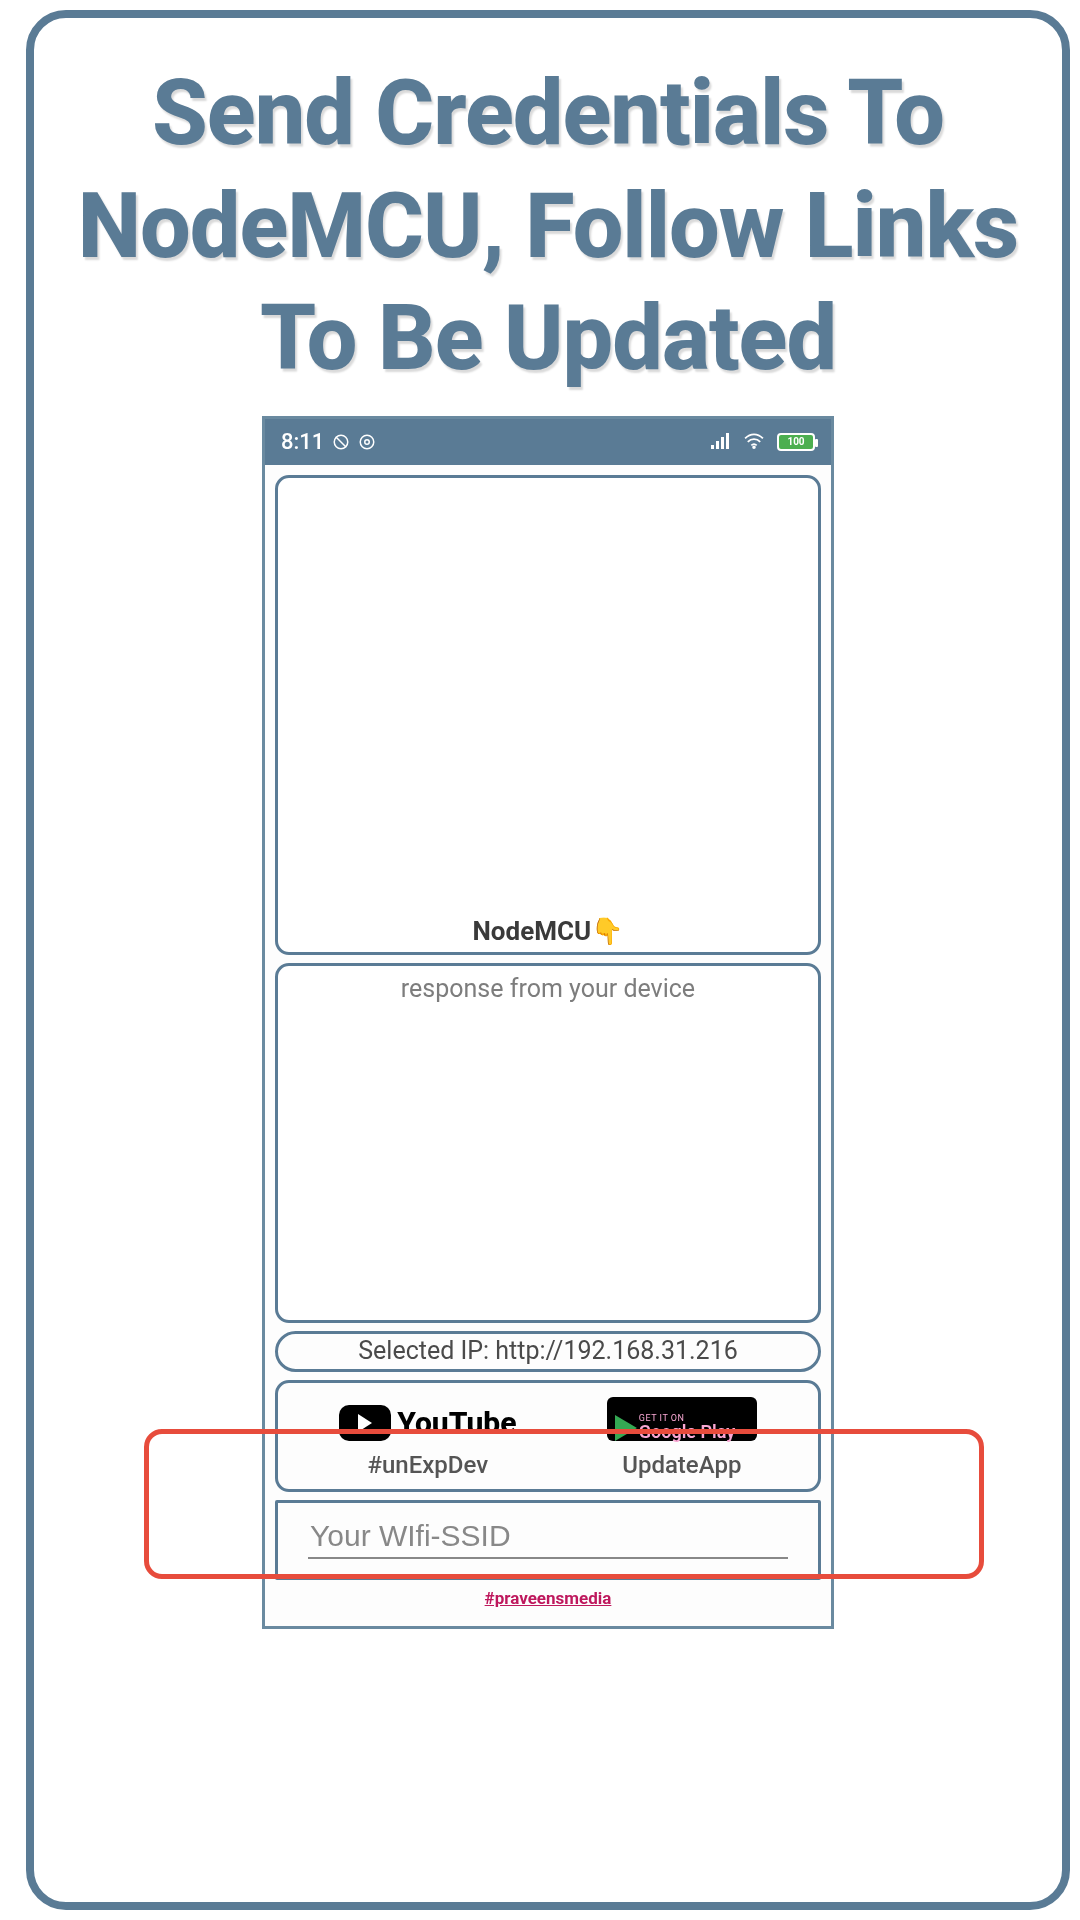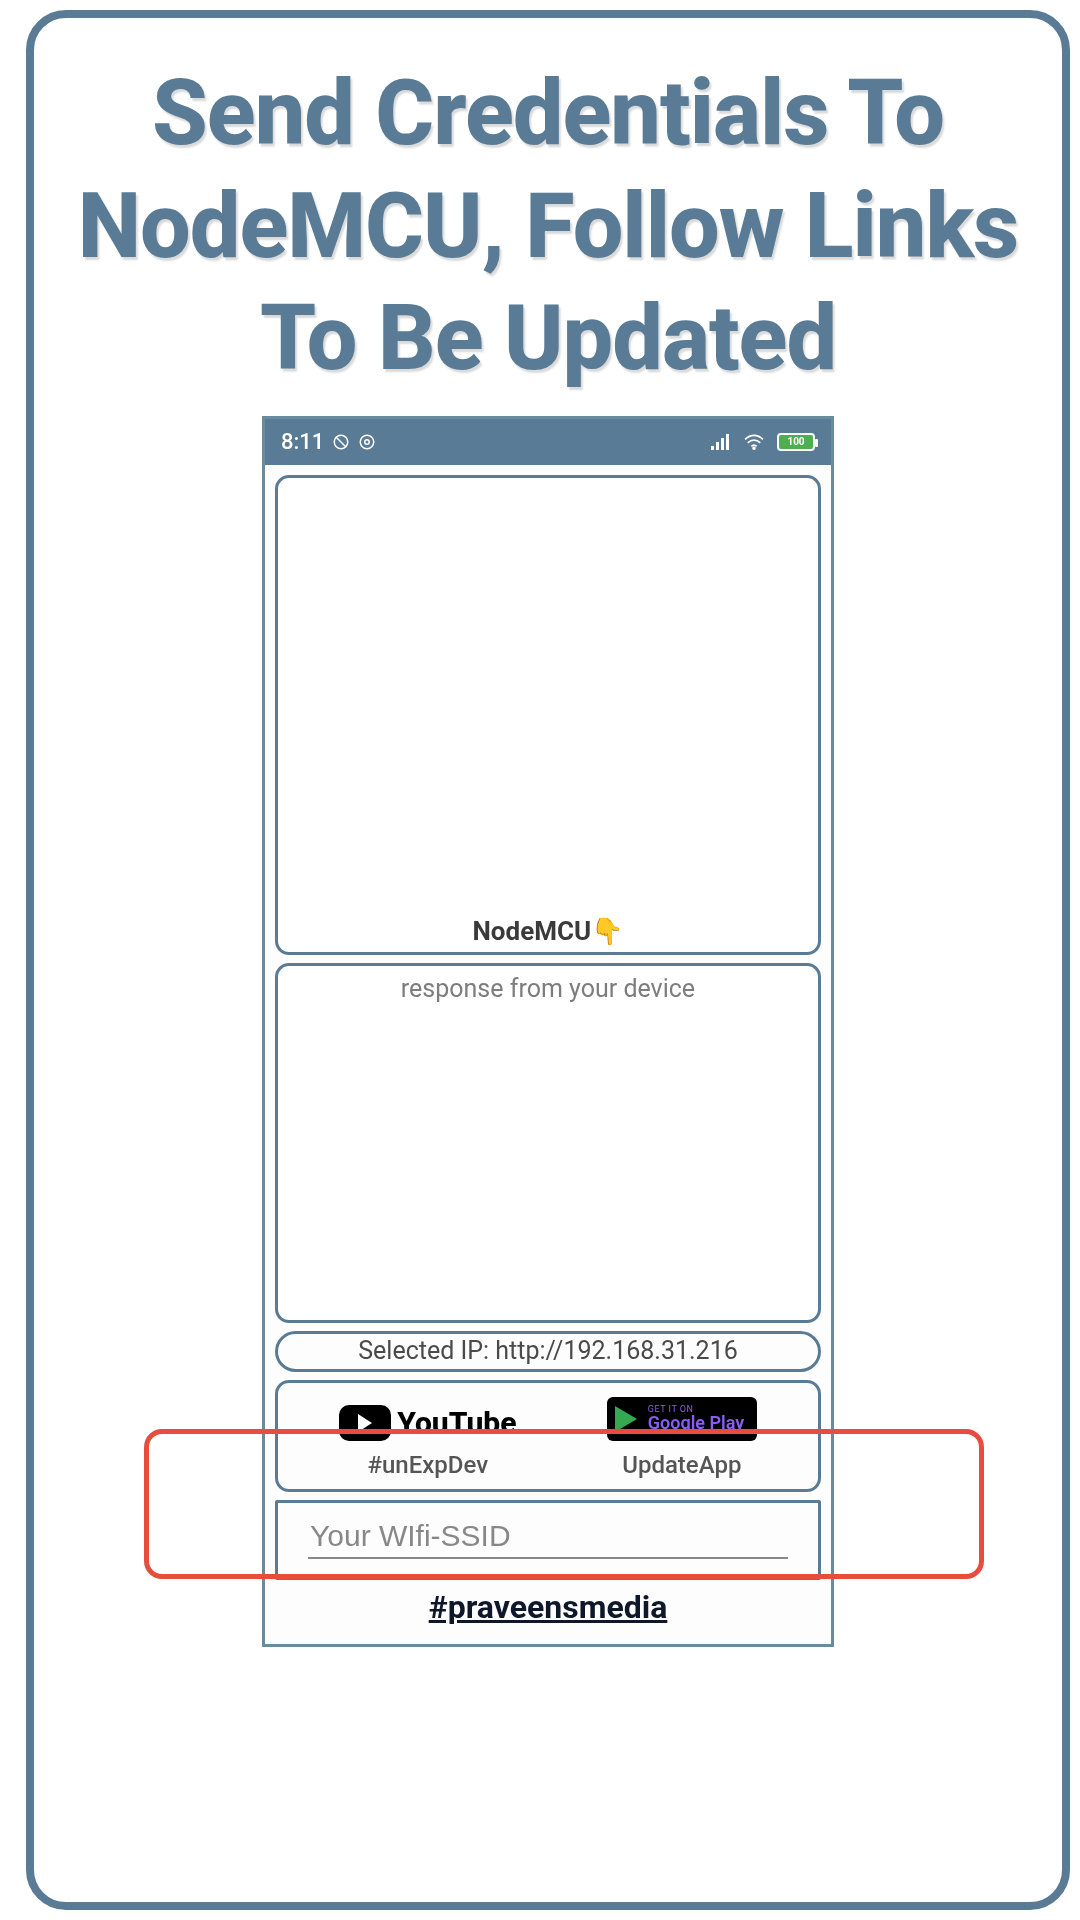--- a/index.html
+++ b/index.html
@@ -44,21 +44,21 @@
     color: #fff;
     height: 46px;
     display: flex;
     align-items: center;
     padding: 0 16px;
     font-size: 22px;
     font-weight: 500;
     justify-content: space-between;
   }
   .status-left { display: flex; align-items: center; gap: 8px; }
-  .status-right { display: flex; align-items: center; gap: 12px; }
+  .status-right { display: flex; gap: 12px; }
   .status-icon { display: inline-flex; }
   .batt {
     border: 2px solid #fff;
     border-radius: 4px;
     width: 38px; height: 18px;
     position: relative;
     display: inline-flex;
     align-items: center;
     justify-content: center;
     font-size: 10px;
@@ -134,22 +134,22 @@
     font-size: 30px; font-weight: 800; color: #000;
   }
   .yt-play {
     width: 52px; height: 36px; background:#000; border-radius: 10px;
     display:flex; align-items:center; justify-content:center;
   }
   .yt-play::before{
     content:""; border-left: 14px solid #fff; border-top: 9px solid transparent; border-bottom: 9px solid transparent;
   }
   .gplay {
-    width: 150px; height: 44px; background:#000; border-radius: 6px; color:#8b5cf6;
-    display:flex; align-items:center; padding: 0 8px; gap:11px;
+    width: 150px; height: 44px; background:#000; border-radius: 6px; color:#f9a8d4;
+    display:flex; align-items:flex-end; padding: 0 8px; gap:2px;
   }
   .gplay-tri {
     width: 0; height: 0;
     border-top: 13px solid transparent;
     border-bottom: 13px solid transparent;
     border-left: 22px solid #34a853;
     position: relative;
   }
   .gplay-text { display:flex; flex-direction:column; line-height:1; }
   .gplay-small { font-size: 9px; letter-spacing: 0.5px; }
@@ -186,23 +186,23 @@
     background: #fff;
     font-size: 36px;
     font-weight: 800;
     letter-spacing: 1px;
     padding: 10px 0 12px;
     color: #111;
     cursor: pointer;
   }
   .footer-link {
     text-align: center;
-    font-size: 32px;
+    font-size: 17px;
     font-weight: 700;
-    color: #0f172a;
+    color: #be185d;
     text-decoration: underline;
     padding-bottom: 8px;
   }
 </style>
 </head>
 <body>
 
 <div class="outer-frame">
 
   <div class="headline">Send Credentials To NodeMCU, Follow Links To Be Updated</div>

